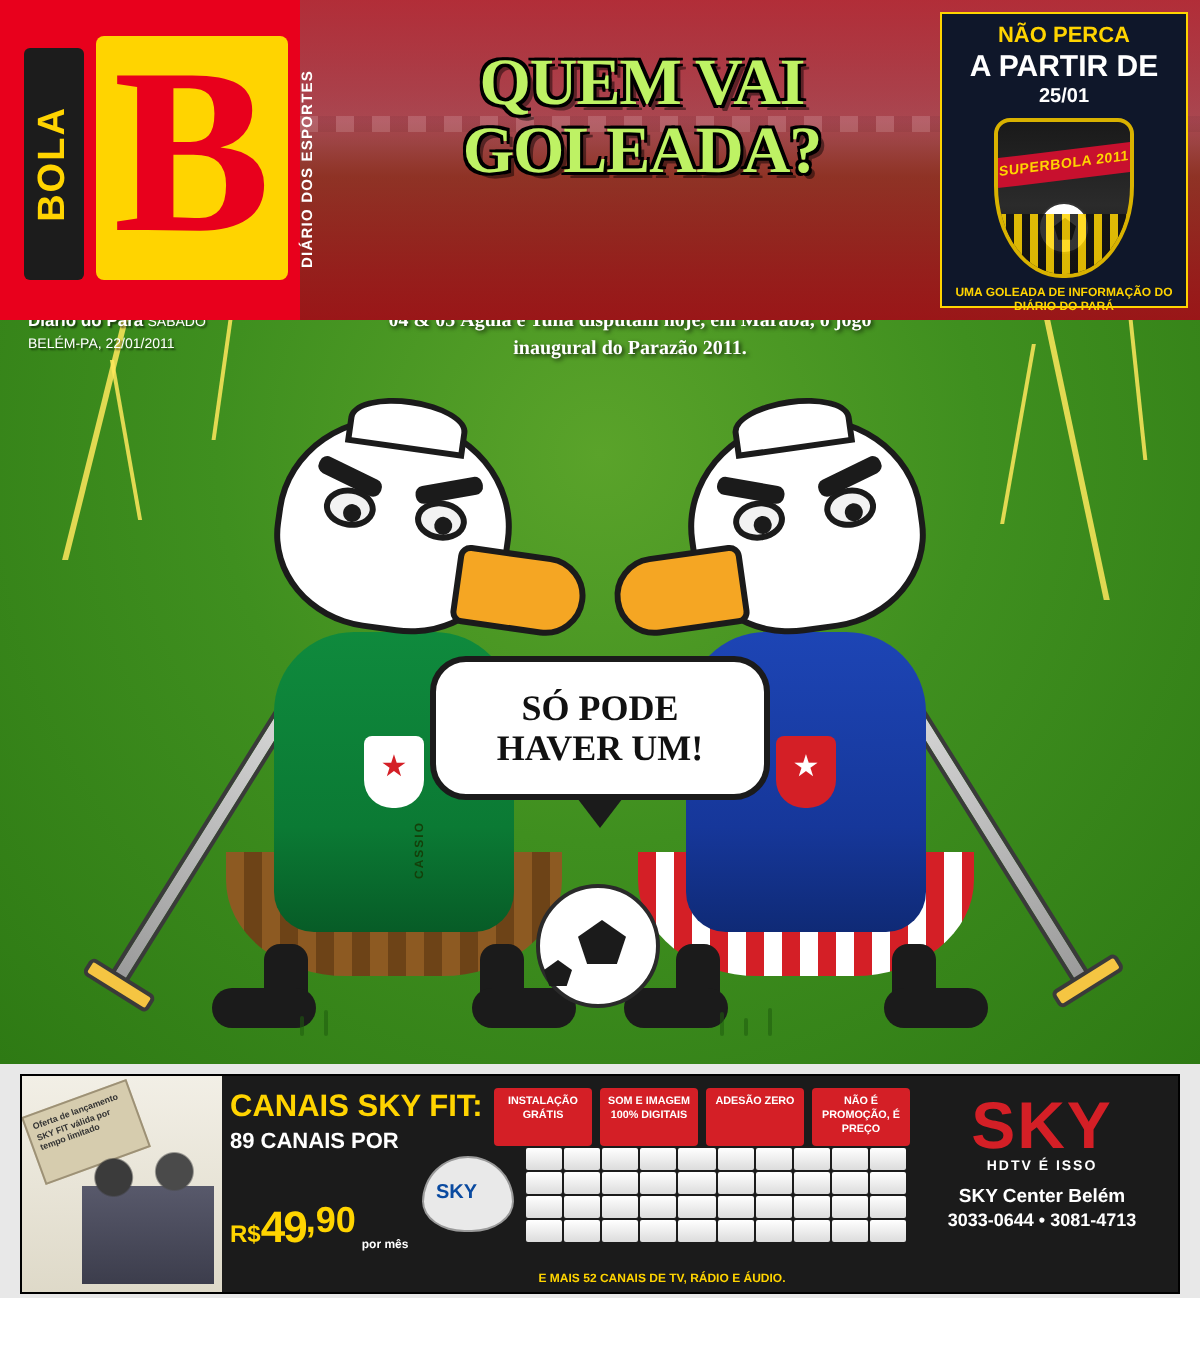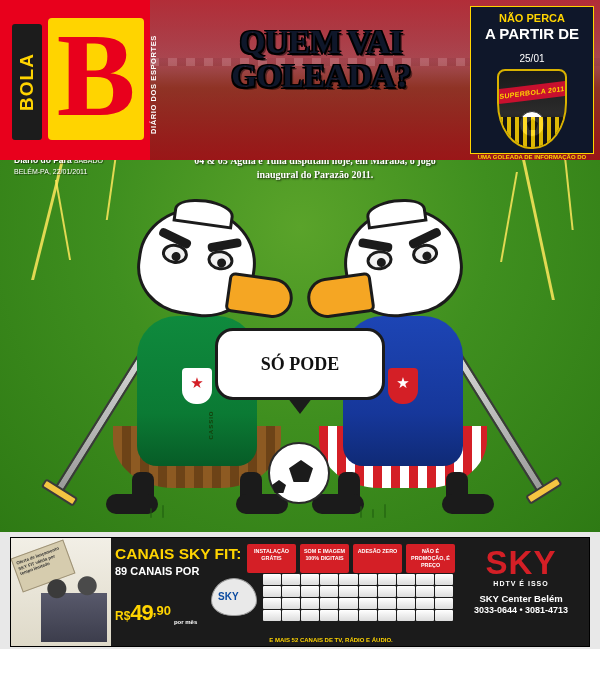--- a/index.html
+++ b/index.html
@@ -82,21 +82,21 @@
     font-weight: bold;
     color: #ffffff;
     letter-spacing: 0.6px;
   }
 
   
   .headline {
     position: absolute; left: 176px; top: 26px;
     width: 290px;
     text-align: center;
-    color: #0f172a;
+    color: #bef264;
     font-family: "Liberation Serif", serif;
     font-weight: bold;
     font-size: 33px;
     line-height: 1.02;
     letter-spacing: -0.5px;
     text-shadow:
       -1.5px -1.5px 0 #000, 1.5px -1.5px 0 #000,
       -1.5px 1.5px 0 #000, 1.5px 1.5px 0 #000,
       3px 3px 0 rgba(0,0,0,0.45);
   }
@@ -114,23 +114,23 @@
     padding-top: 5px;
   }
   .promo-title {
     color: #ffd400;
     font-weight: bold;
     font-size: 11px;
     line-height: 1.15;
   }
   .promo-date {
     color: #ffffff;
-    font-weight: normal;
+    font-weight: bold;
     font-size: 10px;
-    margin-top: 11px;
+    margin-top: 1px;
   }
   .shield {
     margin: 5px auto 0;
     width: 70px; height: 80px;
     background: linear-gradient(to bottom, #1a1a1a 0%, #2b2b2b 55%, #111 100%);
     border: 2px solid #d9b200;
     border-radius: 8px 8px 34px 34px / 8px 8px 46px 46px;
     position: relative;
     overflow: hidden;
   }
@@ -466,21 +466,21 @@
   .ad-price {
     position: absolute; left: 104px; top: 62px;
     color: #ffd400;
     font-weight: bold;
     font-size: 12px;
   }
   .ad-price .num {
     font-size: 22px;
     letter-spacing: -1px;
   }
-  .ad-price .cents { font-size: 13px; vertical-align: super; }
+  .ad-price .cents { font-size: 18px; vertical-align: super; }
   .ad-price .mes {
     display: inline-block;
     font-size: 6px;
     color: #ffffff;
     margin-left: 3px;
     line-height: 1.1;
     vertical-align: bottom;
   }
   .feature-row {
     position: absolute; left: 236px; top: 6px;
@@ -664,20 +664,21 @@
         <div class="brow l"></div>
         <div class="brow r"></div>
         <div class="eye l"></div>
         <div class="eye r"></div>
         <div class="beak"></div>
       </div>
     </div>
 
     <div class="bubble">
       <span>SÓ PODE</span>
+      <span>HAVER UM!</span>
     </div>
 
     <div class="signature">CASSIO</div>
 
     <div class="ball-big"></div>
     <div class="grass-blade" style="left:360px;"></div>
     <div class="grass-blade" style="left:372px;height:9px;"></div>
     <div class="grass-blade" style="left:384px;height:14px;"></div>
     <div class="grass-blade" style="left:150px;height:10px;"></div>
     <div class="grass-blade" style="left:162px;height:13px;"></div>

